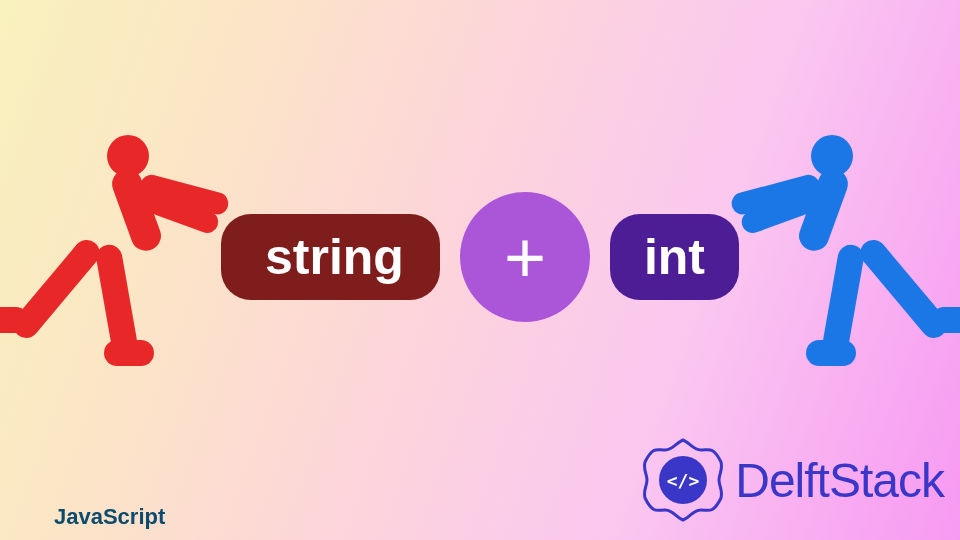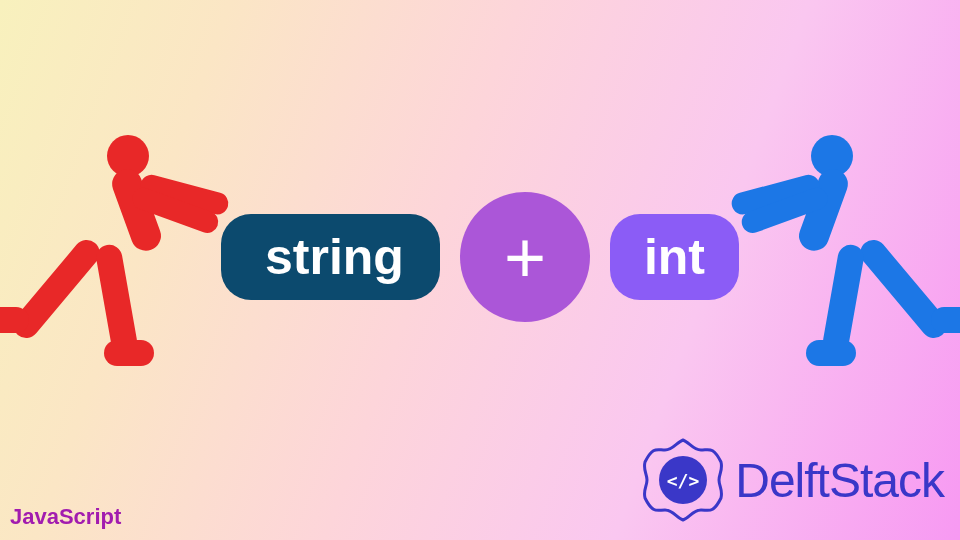--- a/index.html
+++ b/index.html
@@ -21,22 +21,22 @@
     gap: 20px;
   }
   .pill {
     border-radius: 30px;
     color: #fff;
     font-weight: 700;
     font-size: 50px;
     padding: 18px 36px;
     line-height: 1;
   }
-  .pill-red { background: #0c4a6e; padding-left: 44px; }
-  .pill-blue { background: #8b5cf6; padding: 18px 34px; }
+  .pill-red { background: #7f1d1d; padding-left: 44px; }
+  .pill-blue { background: #4c1d95; padding: 18px 34px; }
   .plus-circle {
     width: 130px;
     height: 130px;
     border-radius: 50%;
     background: #ab56d8;
     display: flex;
     align-items: center;
     justify-content: center;
   }
   .plus-circle span {
@@ -141,22 +141,23 @@
   
   .js-logo {
     position: absolute;
     left: 10px;
     bottom: 8px;
     text-align: center;
   }
   .js-logo .label {
     font-weight: 700;
     font-size: 22px;
-    color: #a21caf;
+    color: #0c4a6e;
     margin-bottom: 2px;
+    margin-left: 44px;
   }
   .js-shield {
     width: 78px;
     height: 86px;
     margin: 0 auto;
     position: relative;
   }
   .js-shield svg { width: 100%; height: 100%; }
   
   .delft {

